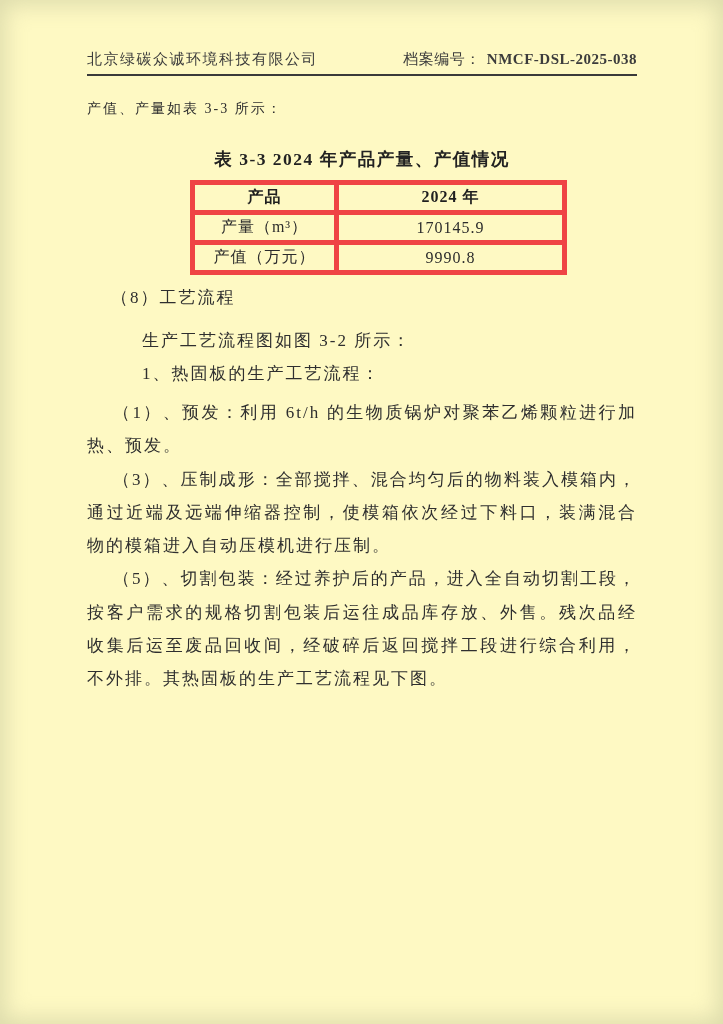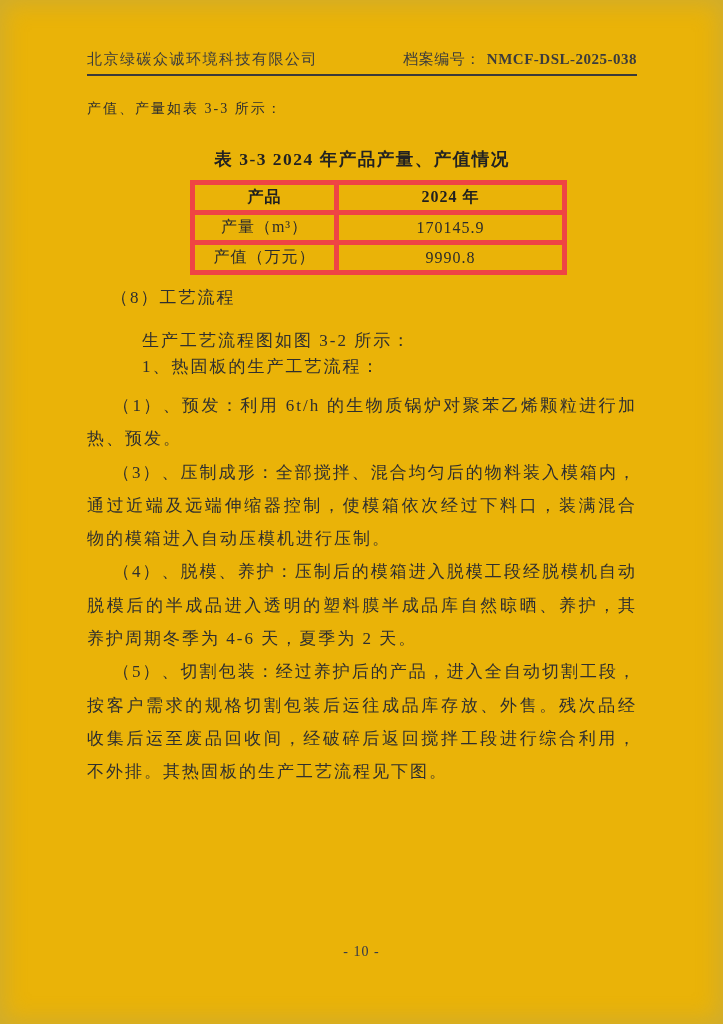--- a/index.html
+++ b/index.html
@@ -1,20 +1,20 @@
 <!DOCTYPE html>
 <html><head>
 <meta charset="utf-8">
 <style>
   html,body{margin:0;padding:0;background:#ffffff;}
   .page{
     position:relative;
     width:723px;height:1024px;
     box-sizing:border-box;
-    background:#eab308;
+    background:#fef9c3;
     overflow:hidden;
     font-family:"Liberation Serif","DejaVu Serif",serif;
     color:#2f2f2f;
   }
   .page::after{
     content:"";
     position:absolute;inset:0;
     pointer-events:none;
     box-shadow:inset 0 0 22px 5px rgba(151,160,124,0.32);
   }
@@ -64,21 +64,21 @@
     font-size:17px;line-height:26px;letter-spacing:2px;
     text-indent:24px;
   }
   .para{
     margin:0;
     font-size:17px;
     line-height:33.3px;
     letter-spacing:2px;
     text-align:justify;
   }
-  .para.lead{line-height:26px;text-indent:55px;letter-spacing:2px;}
+  .para.lead{line-height:26px;margin-top:7px;text-indent:55px;letter-spacing:2px;}
   .para.num{text-indent:26px;}
   .para.first-num{margin-top:9px;}
   .footer{
     position:absolute;left:0;top:944px;width:723px;
     text-align:center;
     font-size:14px;letter-spacing:1px;color:#33384a;
   }
 </style>
 </head>
 <body>
@@ -113,19 +113,17 @@
         </tr>
       </tbody>
     </table>
 
     <p class="sect">（8）工艺流程</p>
 
     <p class="para lead">生产工艺流程图如图 3-2 所示：</p>
     <p class="para lead">1、热固板的生产工艺流程：</p>
     <p class="para num first-num">（1）、预发：利用 6t/h 的生物质锅炉对聚苯乙烯颗粒进行加热、预发。</p>
     <p class="para num">（3）、压制成形：全部搅拌、混合均匀后的物料装入模箱内，通过近端及远端伸缩器控制，使模箱依次经过下料口，装满混合物的模箱进入自动压模机进行压制。</p>
-    <p class="para num">（4）、脱模、养护：压制后的模箱进入脱模工段经脱模机自动脱模后的半成品进入透明的塑料膜半成品库自然晾晒、养护，其养护周期冬季为 4-6 天，夏季为 2 天。</p>
     <p class="para num">（5）、切割包装：经过养护后的产品，进入全自动切割工段，按客户需求的规格切割包装后运往成品库存放、外售。残次品经收集后运至废品回收间，经破碎后返回搅拌工段进行综合利用，不外排。其热固板的生产工艺流程见下图。</p>
 
   </div>
 
-  <div class="footer">- 10 -</div>
 </div>
 
 </body></html>

